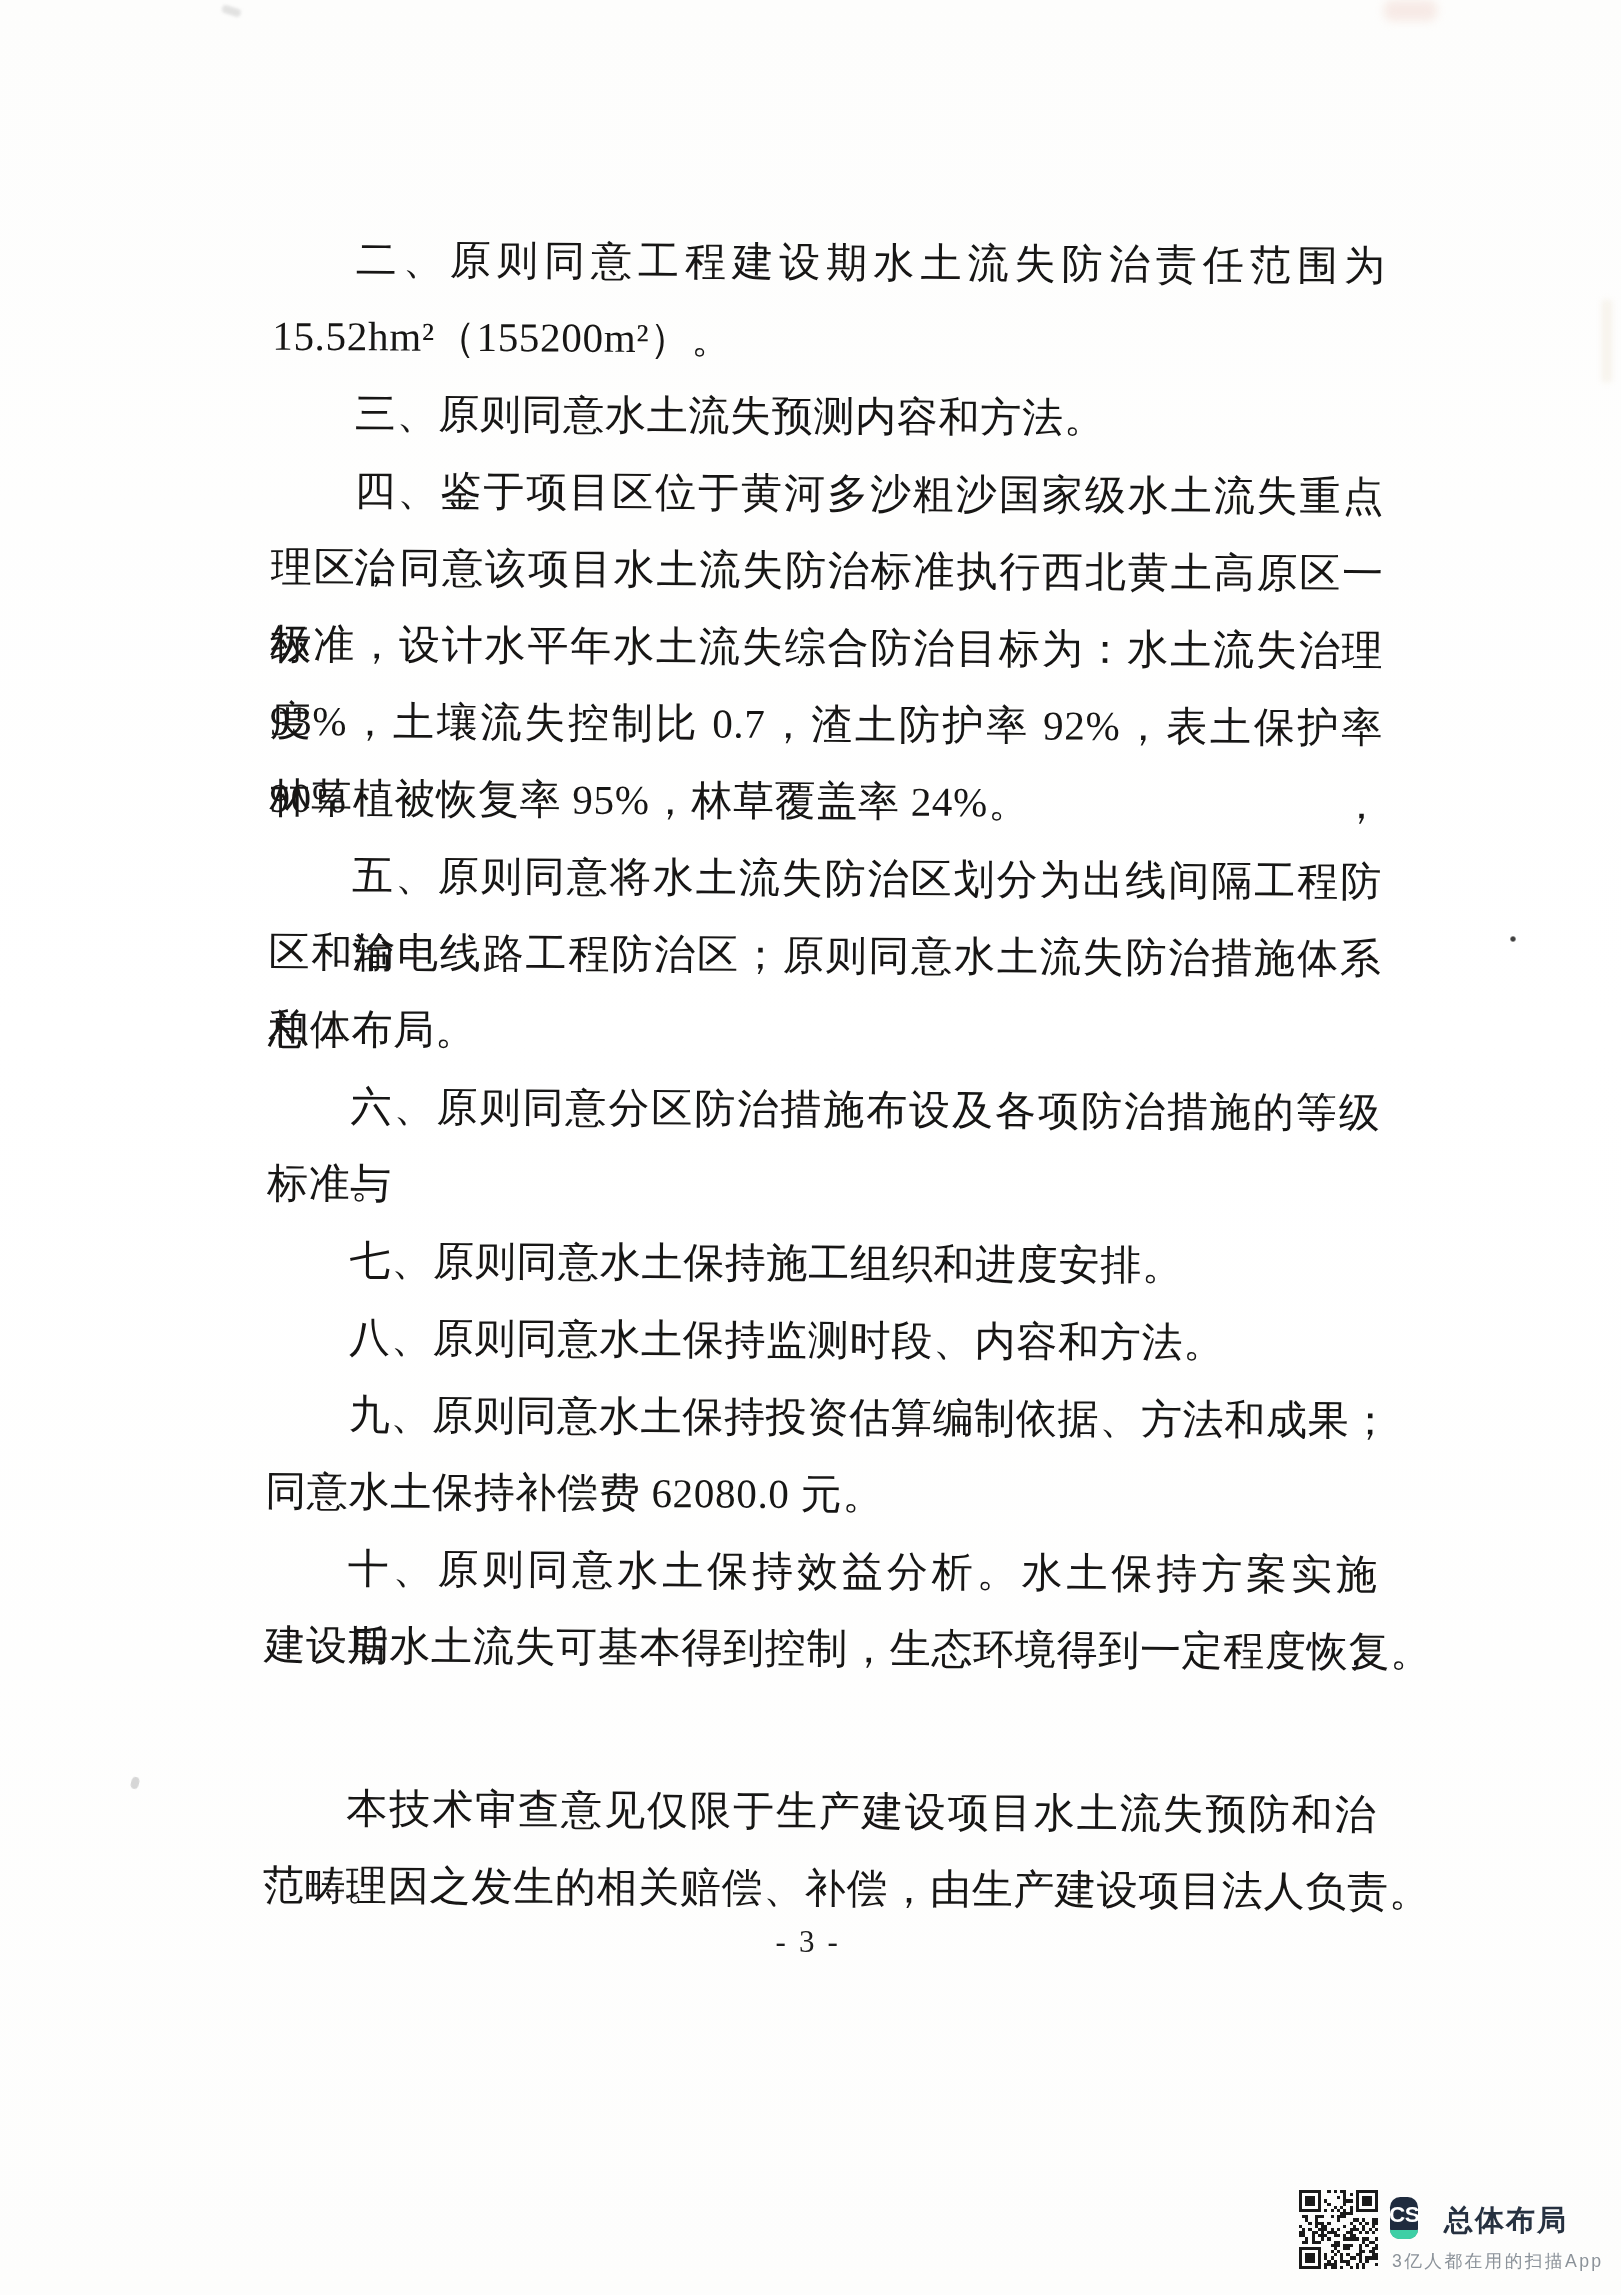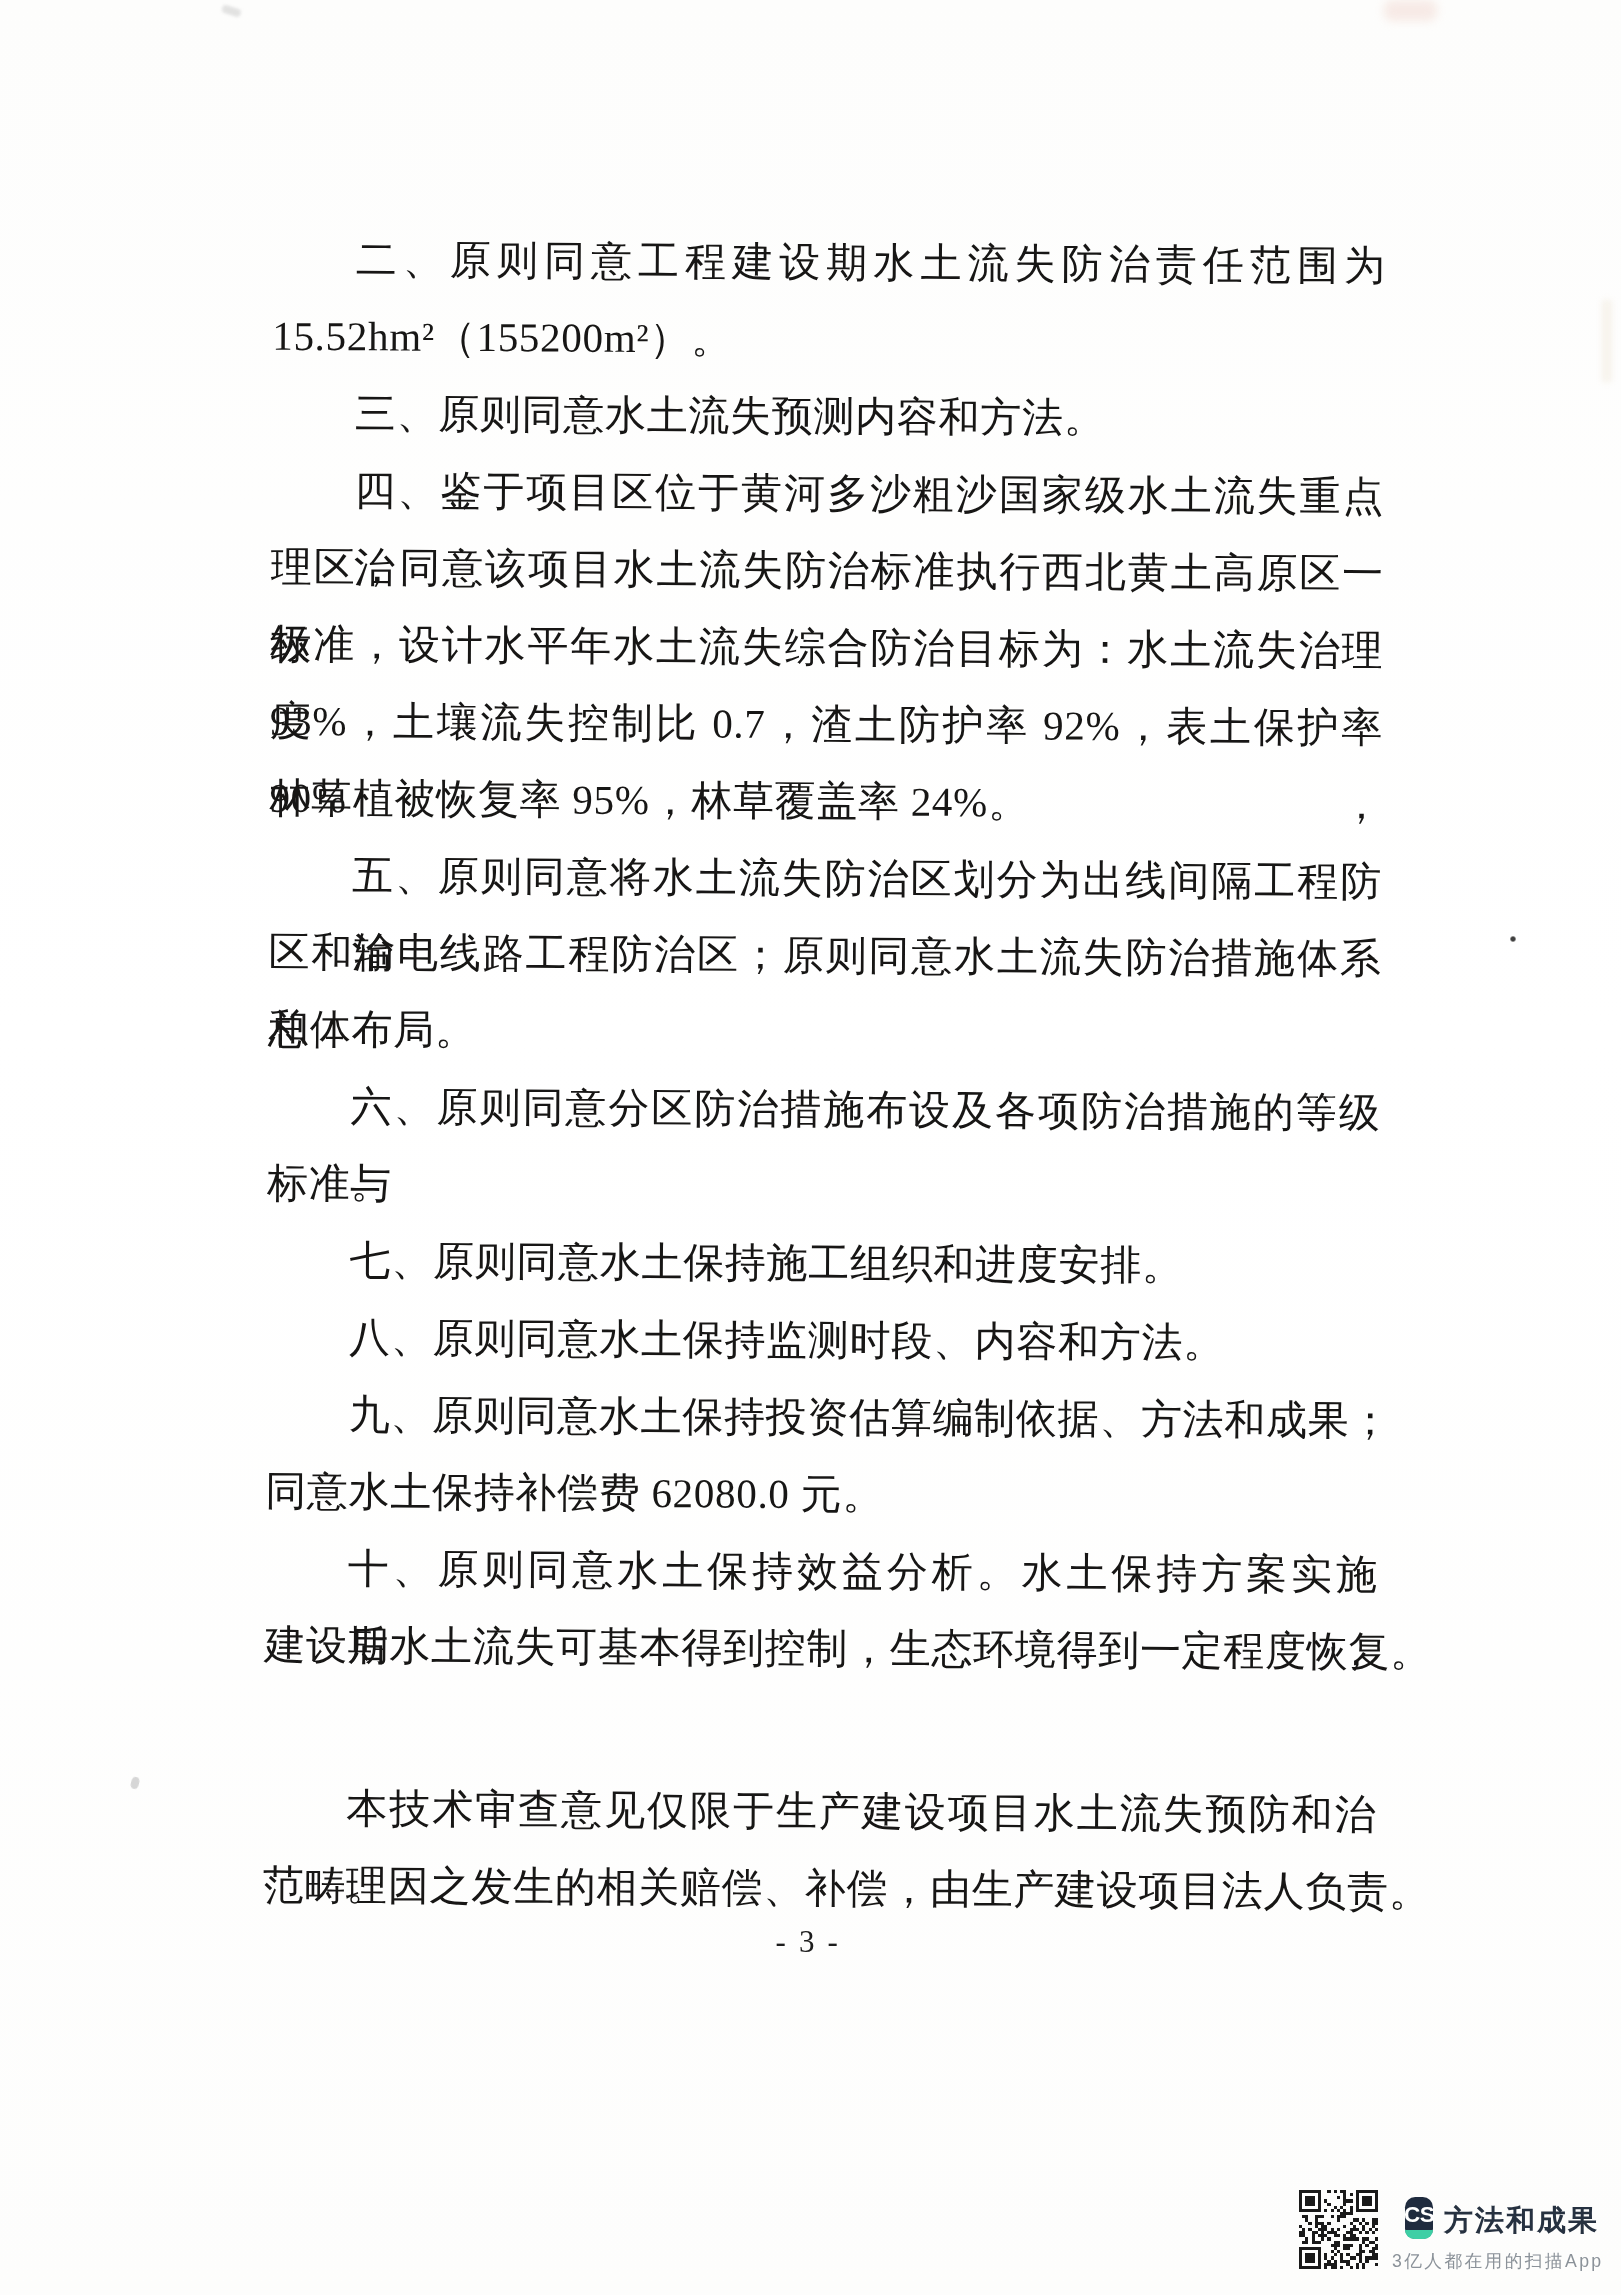--- a/index.html
+++ b/index.html
@@ -60,21 +60,21 @@
     background:rgba(240,230,215,.45);filter:blur(3.4px);
   }
   
   .watermark{
     position:absolute;left:1295px;top:2185px;width:300px;height:95px;
     font-family:"Liberation Sans","DejaVu Sans",sans-serif;
   }
   .wm-qr{position:absolute;left:4.1px;top:4.8px;width:79px;height:79px;}
   .wm-qr svg{width:100%;height:100%;shape-rendering:crispEdges;}
   .wm-logo{
-    position:absolute;left:110px;top:11.6px;width:28px;height:42px;
+    position:absolute;left:95px;top:11.6px;width:28px;height:42px;
     background:#1f2b3e;border-radius:10.2px;
     display:flex;align-items:center;justify-content:center;
   }
   .wm-logo::after{
     content:"";position:absolute;left:0;bottom:0;width:100%;height:8.9px;
     background:#3ecfa5;border-radius:0 0 10.2px 10.2px;
   }
   .wm-logo-text{
     color:#ffffff;font-weight:800;font-size:22.5px;letter-spacing:-0.7px;
     margin-bottom:5.5px;
@@ -317,18 +317,18 @@
           <rect x="11" y="24" width="1" height="1" fill="#1a1a1a"></rect>
           <rect x="13" y="24" width="1" height="1" fill="#1a1a1a"></rect>
           <rect x="16" y="24" width="1" height="1" fill="#1a1a1a"></rect>
           <rect x="18" y="24" width="1" height="1" fill="#1a1a1a"></rect>
           <rect x="20" y="24" width="1" height="1" fill="#1a1a1a"></rect>
         </svg>
     </div>
     <div class="wm-logo">
       <span class="wm-logo-text">CS</span>
     </div>
-    <div class="wm-title">方法和成果</div>
+    <div class="wm-title">总体布局</div>
     <div class="wm-tagline">3亿人都在用的扫描App</div>
   </div>
 
 </div>
 
 
 </body></html>

